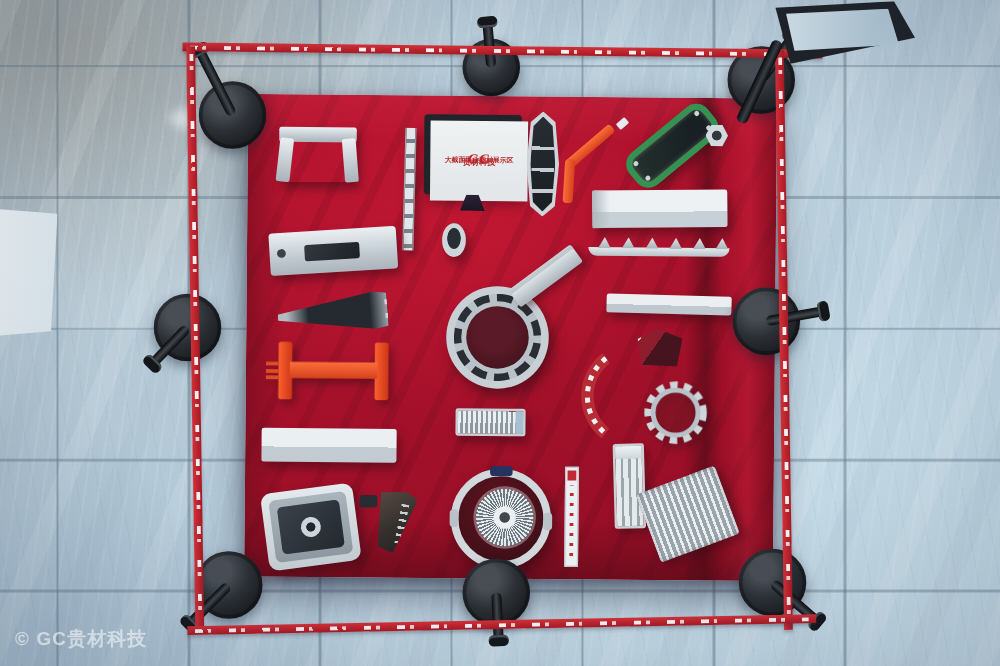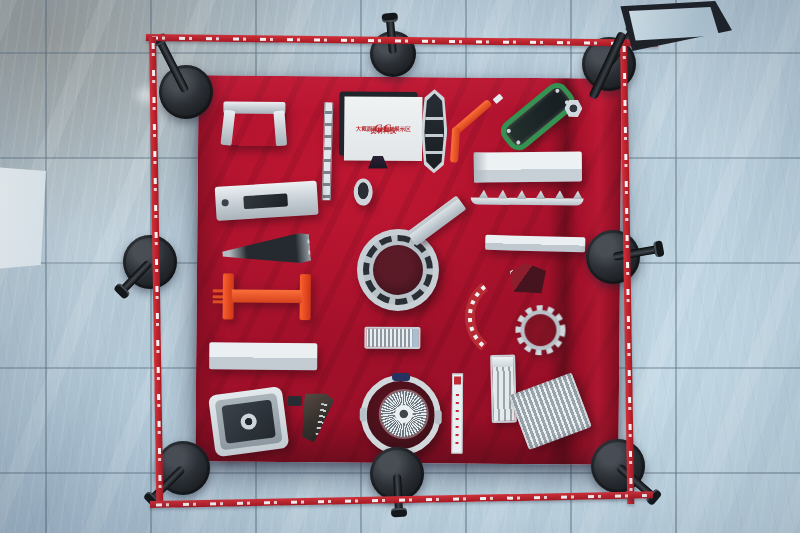--- a/index.html
+++ b/index.html
@@ -424,13 +424,14 @@
   <div class="tape v" style="left:149px;top:37px;width:7px;height:467px;transform:rotate(-.9deg);transform-origin:top center"></div>
   <div class="tape v" style="left:620px;top:40px;width:7px;height:464px;transform:rotate(-.9deg);transform-origin:top center"></div>
   <div class="tape h" style="left:150px;top:501px;width:503px;height:7px;transform:rotate(-1.1deg);transform-origin:left center"></div>
 
   <div class="info-sign-pole"></div>
   <div class="info-sign">
     <span class="face"></span>
   </div>
 
   <div class="vignette"></div>
+  <div class="watermark">© GC贵材科技</div>
 </div>
 
 </body></html>

